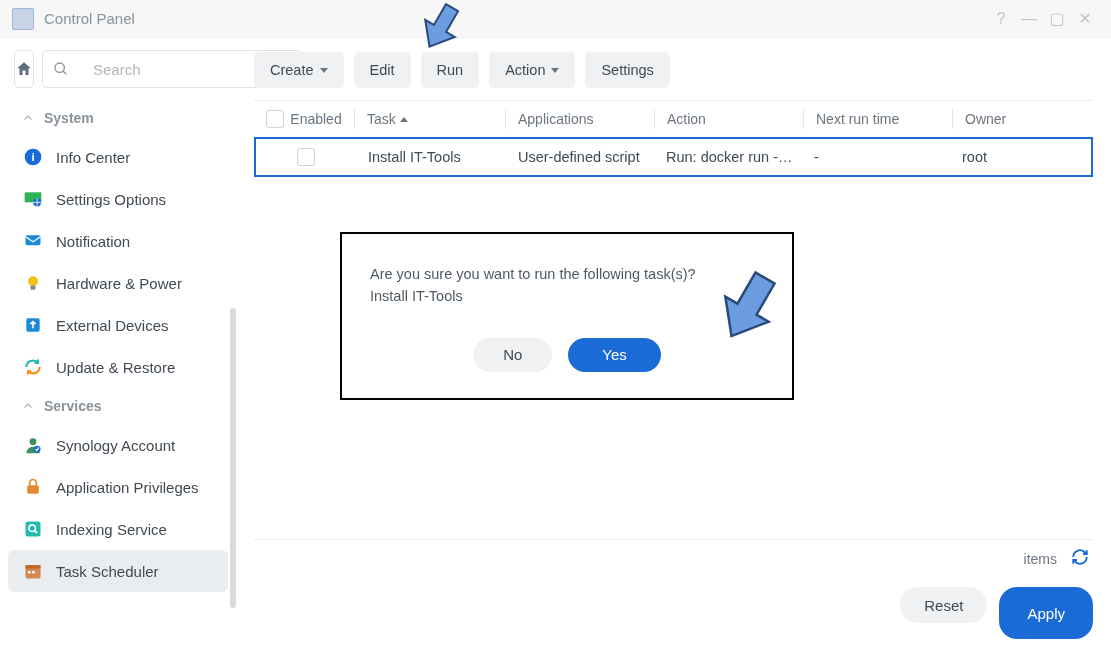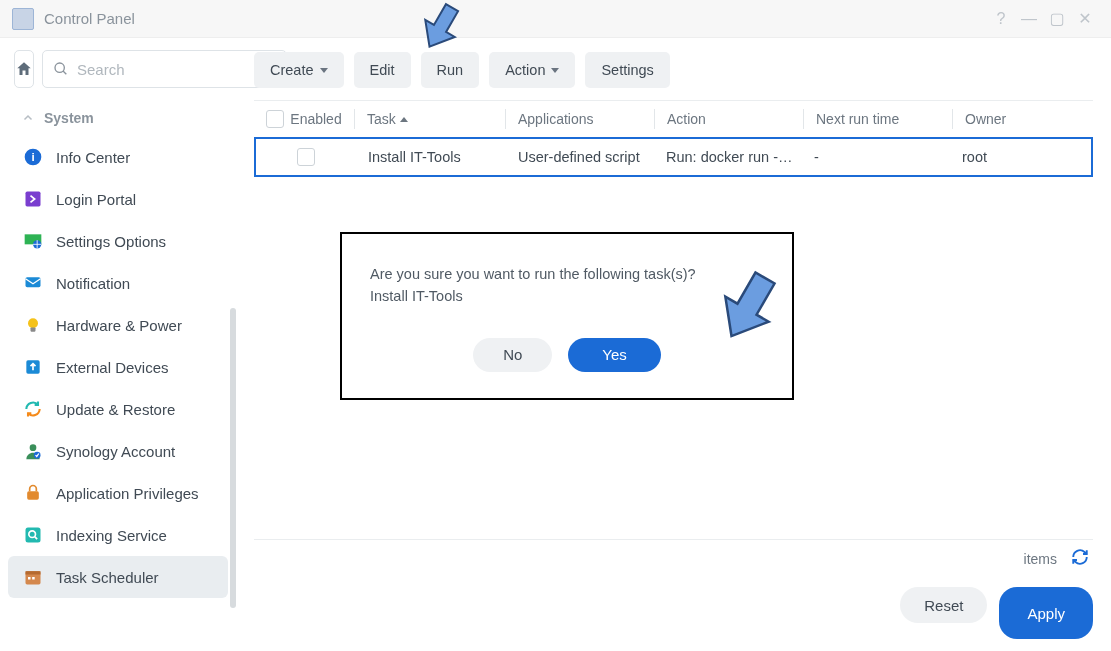--- a/index.html
+++ b/index.html
@@ -89,21 +89,21 @@
       cursor: pointer;
     }
     .search-box {
       flex: 1;
       height: 38px;
       border: 1px solid #dee3e7;
       border-radius: 5px;
       display: flex;
       align-items: center;
       padding: 0 10px;
-      gap: 8px;
+      gap: 24px;
     }
     .search-box svg { color: #8a939c; }
     .search-input {
       border: none;
       outline: none;
       flex: 1;
       font-size: 15px;
       color: #404a54;
     }
     .search-input::placeholder { color: #b0b7bd; }
@@ -359,29 +359,20 @@
       <span class="nav-icon">
           <svg width="20" height="20" viewBox="0 0 24 24" fill="#1b6bd6">
             <circle cx="12" cy="12" r="10"></circle>
             <text x="12" y="17" fill="#fff" font-size="14" text-anchor="middle" font-weight="bold">i</text>
           </svg>
         </span>
       <span>Info Center</span>
     </div>
     <div class="nav-item">
       <span class="nav-icon">
-          <svg width="20" height="20" viewBox="0 0 24 24" fill="#7a3ecf">
-            <rect x="3" y="3" width="18" height="18" rx="2"></rect>
-            <path d="M9 8l5 4-5 4" stroke="#fff" stroke-width="2" fill="none"></path>
-          </svg>
-        </span>
-      <span>Login Portal</span>
-    </div>
-    <div class="nav-item">
-      <span class="nav-icon">
           <svg width="20" height="20" viewBox="0 0 24 24">
             <rect x="2" y="4" width="20" height="12" fill="#2eb354"></rect>
             <circle cx="17" cy="16" r="5" fill="#1b6bd6"></circle>
             <path d="M12 16h10M17 11v10" stroke="#fff" stroke-width="1"></path>
           </svg>
         </span>
       <span>Settings Options</span>
     </div>
     <div class="nav-item">
       <span class="nav-icon">
@@ -415,20 +406,26 @@
           <svg width="20" height="20" viewBox="0 0 24 24" fill="none" stroke-width="2.5">
             <path d="M4 12a8 8 0 0 1 14-5" stroke="#22b9b0"></path>
             <path d="M20 12a8 8 0 0 1-14 5" stroke="#f58a1a"></path>
             <polyline points="18 3 18 7 14 7" stroke="#22b9b0"></polyline>
             <polyline points="6 21 6 17 10 17" stroke="#f58a1a"></polyline>
           </svg>
         </span>
       <span>Update &amp; Restore</span>
     </div>
 
+    <div class="section-header">
+      <svg width="12" height="12" viewBox="0 0 24 24" fill="none" stroke="currentColor" stroke-width="3">
+          <polyline points="5 15 12 8 19 15"></polyline>
+        </svg>
+      <span>Services</span>
+    </div>
 
     <div class="nav-item">
       <span class="nav-icon">
           <svg width="20" height="20" viewBox="0 0 24 24">
             <circle cx="12" cy="8" r="4" fill="#3a8f5a"></circle>
             <path d="M4 22c0-5 4-8 8-8s8 3 8 8" fill="#3a8f5a"></path>
             <circle cx="17" cy="17" r="4" fill="#1b6bd6"></circle>
             <path d="M15 17l1.5 1.5L19 15" stroke="#fff" stroke-width="1.5" fill="none"></path>
           </svg>
         </span>

